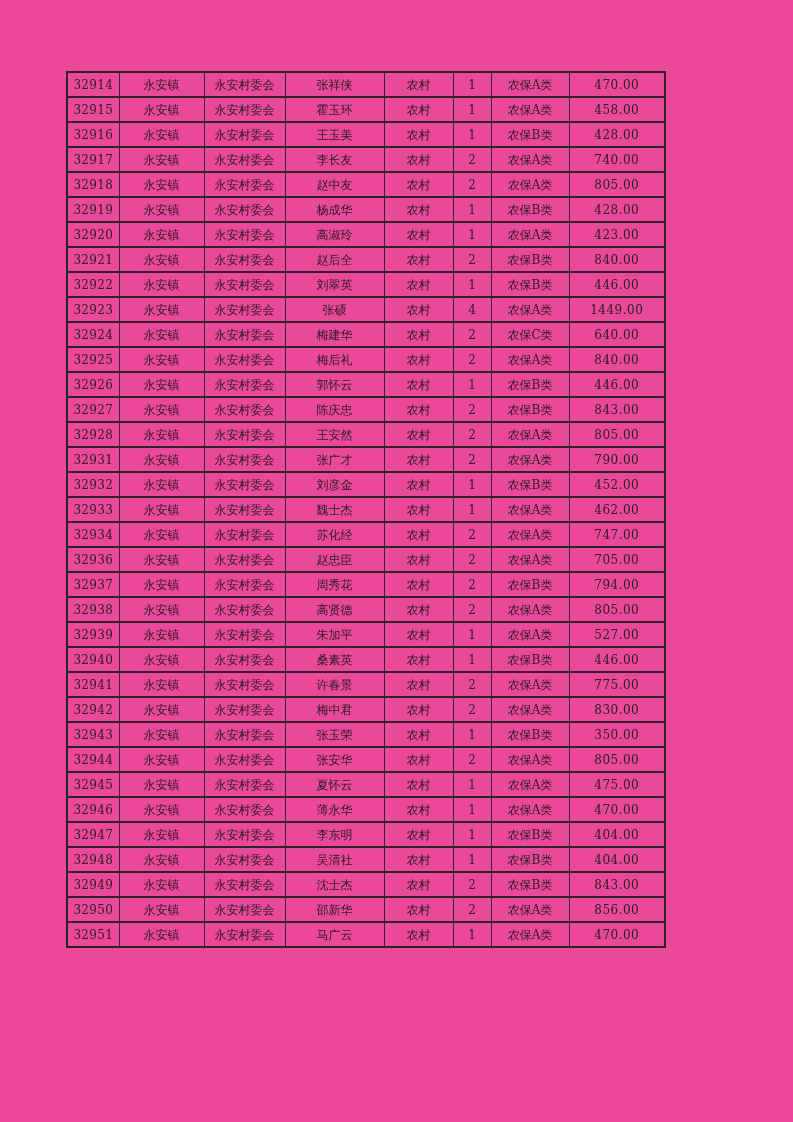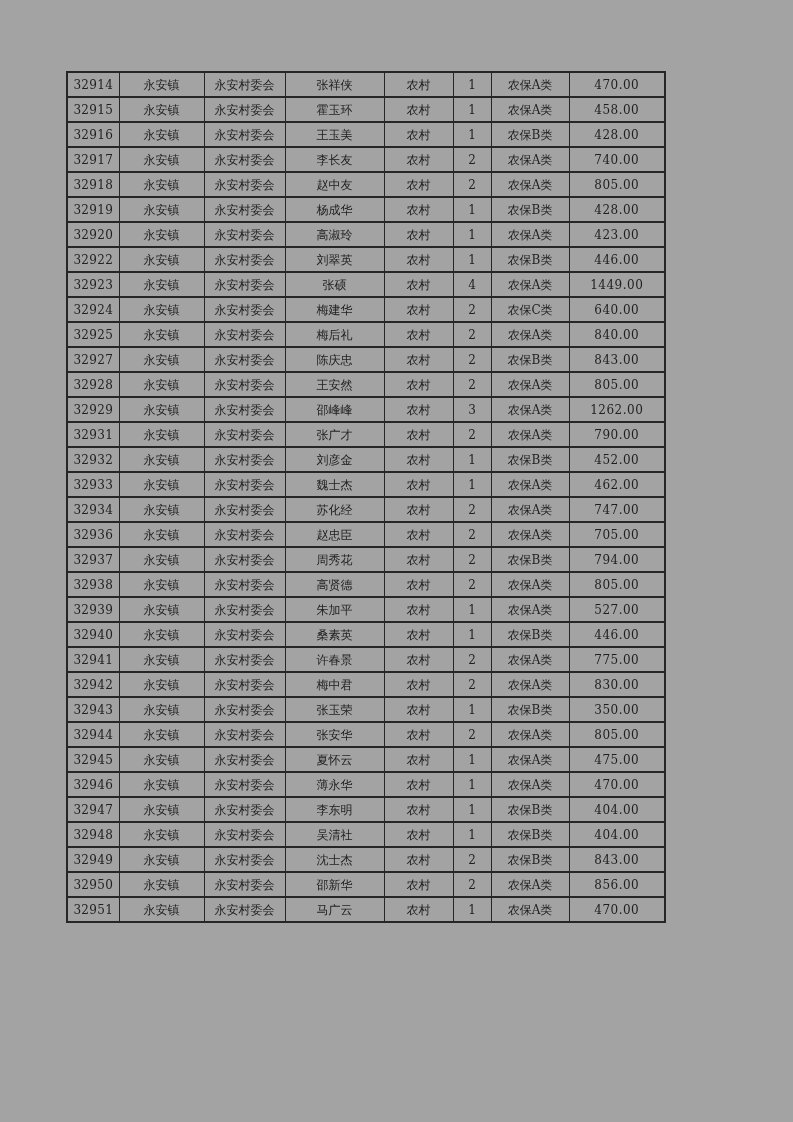--- a/index.html
+++ b/index.html
@@ -11,21 +11,21 @@
   body {
     width: 793px;
     height: 1122px;
     position: relative;
     font-family: "DejaVu Serif", "Liberation Serif", serif;
     color: #1f1f1f;
   }
   .sheet {
     position: absolute;
     inset: 0;
-    background: #a3a3a3;
+    background: #ec4899;
   }
   table.data-table {
     position: absolute;
     left: 66px;
     top: 71px;
     border-collapse: collapse;
     table-layout: fixed;
     width: 598px;
     border: 2px solid #262626;
   }
@@ -138,20 +138,30 @@
           <td class="col-id">32920</td>
           <td class="col-town">永安镇</td>
           <td class="col-village_committee">永安村委会</td>
           <td class="col-name">高淑玲</td>
           <td class="col-residence_type">农村</td>
           <td class="col-person_count">1</td>
           <td class="col-insurance_category">农保A类</td>
           <td class="col-amount">423.00</td>
         </tr>
         <tr>
+          <td class="col-id">32921</td>
+          <td class="col-town">永安镇</td>
+          <td class="col-village_committee">永安村委会</td>
+          <td class="col-name">赵后全</td>
+          <td class="col-residence_type">农村</td>
+          <td class="col-person_count">2</td>
+          <td class="col-insurance_category">农保B类</td>
+          <td class="col-amount">840.00</td>
+        </tr>
+        <tr>
           <td class="col-id">32922</td>
           <td class="col-town">永安镇</td>
           <td class="col-village_committee">永安村委会</td>
           <td class="col-name">刘翠英</td>
           <td class="col-residence_type">农村</td>
           <td class="col-person_count">1</td>
           <td class="col-insurance_category">农保B类</td>
           <td class="col-amount">446.00</td>
         </tr>
         <tr>
@@ -178,48 +188,48 @@
           <td class="col-id">32925</td>
           <td class="col-town">永安镇</td>
           <td class="col-village_committee">永安村委会</td>
           <td class="col-name">梅后礼</td>
           <td class="col-residence_type">农村</td>
           <td class="col-person_count">2</td>
           <td class="col-insurance_category">农保A类</td>
           <td class="col-amount">840.00</td>
         </tr>
         <tr>
+          <td class="col-id">32926</td>
+          <td class="col-town">永安镇</td>
+          <td class="col-village_committee">永安村委会</td>
+          <td class="col-name">郭怀云</td>
+          <td class="col-residence_type">农村</td>
+          <td class="col-person_count">1</td>
+          <td class="col-insurance_category">农保B类</td>
+          <td class="col-amount">446.00</td>
+        </tr>
+        <tr>
           <td class="col-id">32927</td>
           <td class="col-town">永安镇</td>
           <td class="col-village_committee">永安村委会</td>
           <td class="col-name">陈庆忠</td>
           <td class="col-residence_type">农村</td>
           <td class="col-person_count">2</td>
           <td class="col-insurance_category">农保B类</td>
           <td class="col-amount">843.00</td>
         </tr>
         <tr>
           <td class="col-id">32928</td>
           <td class="col-town">永安镇</td>
           <td class="col-village_committee">永安村委会</td>
           <td class="col-name">王安然</td>
           <td class="col-residence_type">农村</td>
           <td class="col-person_count">2</td>
           <td class="col-insurance_category">农保A类</td>
           <td class="col-amount">805.00</td>
-        </tr>
-        <tr>
-          <td class="col-id">32929</td>
-          <td class="col-town">永安镇</td>
-          <td class="col-village_committee">永安村委会</td>
-          <td class="col-name">邵峰峰</td>
-          <td class="col-residence_type">农村</td>
-          <td class="col-person_count">3</td>
-          <td class="col-insurance_category">农保A类</td>
-          <td class="col-amount">1262.00</td>
         </tr>
         <tr>
           <td class="col-id">32931</td>
           <td class="col-town">永安镇</td>
           <td class="col-village_committee">永安村委会</td>
           <td class="col-name">张广才</td>
           <td class="col-residence_type">农村</td>
           <td class="col-person_count">2</td>
           <td class="col-insurance_category">农保A类</td>
           <td class="col-amount">790.00</td>

